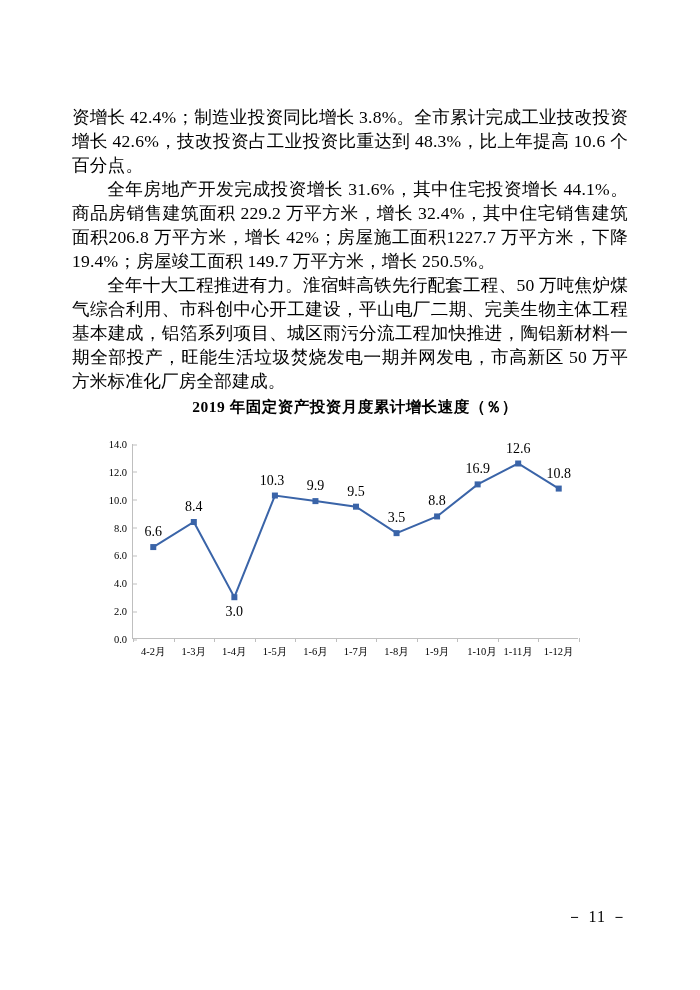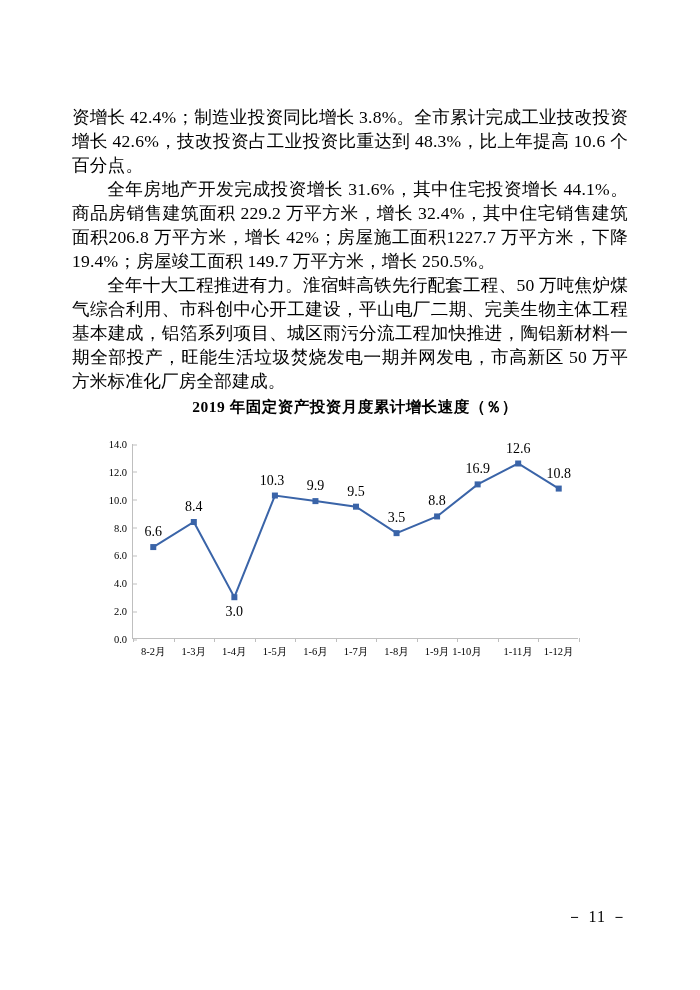--- a/index.html
+++ b/index.html
@@ -154,37 +154,37 @@
             <rect x="422.73" y="41.57" width="6" height="6" fill="#3a64a8"></rect>
           </svg>
       <div class="ytick" style="top: 195px;">0.0<span class="tickmark"></span></div>
           <div class="ytick" style="top: 167.143px;">2.0<span class="tickmark"></span></div>
           <div class="ytick" style="top: 139.286px;">4.0<span class="tickmark"></span></div>
           <div class="ytick" style="top: 111.429px;">6.0<span class="tickmark"></span></div>
           <div class="ytick" style="top: 83.5714px;">8.0<span class="tickmark"></span></div>
           <div class="ytick" style="top: 55.7143px;">10.0<span class="tickmark"></span></div>
           <div class="ytick" style="top: 27.8571px;">12.0<span class="tickmark"></span></div>
           <div class="ytick" style="top: 0px;">14.0<span class="tickmark"></span></div>
-          <div class="xtick" style="left: 20.2727px;">8-2月</div>
+          <div class="xtick" style="left: 20.2727px;">4-2月</div>
           <div class="xtickmark" style="left: 0px;"></div>
           <div class="xtick" style="left: 60.8182px;">1-3月</div>
           <div class="xtickmark" style="left: 40.5455px;"></div>
           <div class="xtick" style="left: 101.364px;">1-4月</div>
           <div class="xtickmark" style="left: 81.0909px;"></div>
           <div class="xtick" style="left: 141.909px;">1-5月</div>
           <div class="xtickmark" style="left: 121.636px;"></div>
           <div class="xtick" style="left: 182.455px;">1-6月</div>
           <div class="xtickmark" style="left: 162.182px;"></div>
           <div class="xtick" style="left: 223px;">1-7月</div>
           <div class="xtickmark" style="left: 202.727px;"></div>
           <div class="xtick" style="left: 263.545px;">1-8月</div>
           <div class="xtickmark" style="left: 243.273px;"></div>
           <div class="xtick" style="left: 304.091px;">1-9月</div>
           <div class="xtickmark" style="left: 283.818px;"></div>
-          <div class="xtick" style="left: 334px;">1-10月</div>
+          <div class="xtick" style="left: 349px;">1-10月</div>
           <div class="xtickmark" style="left: 324.364px;"></div>
           <div class="xtick" style="left: 385.182px;">1-11月</div>
           <div class="xtickmark" style="left: 364.909px;"></div>
           <div class="xtick" style="left: 425.727px;">1-12月</div>
           <div class="xtickmark" style="left: 405.455px;"></div>
           <div class="xtickmark" style="left: 446px;"></div>
           <div class="dlabel" style="left: 20.2727px; top: 96.0714px;">6.6</div>
           <div class="dlabel" style="left: 60.8182px; top: 71px;">8.4</div>
           <div class="dlabel below" style="left: 101.364px; top: 160.214px;">3.0</div>
           <div class="dlabel" style="left: 127px; top: 44.5357px; margin-left: 12px;">10.3</div>

